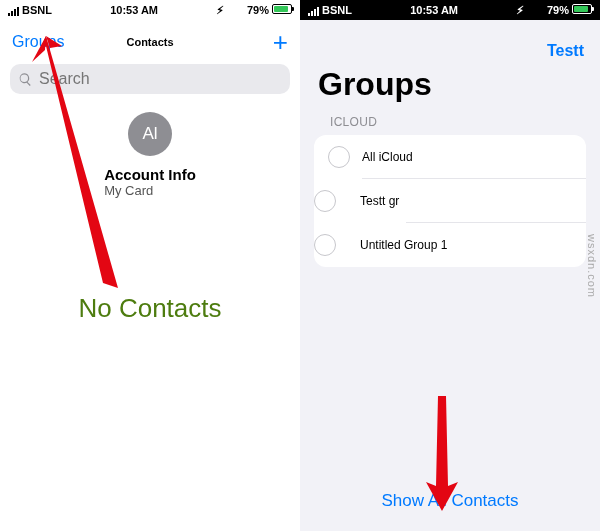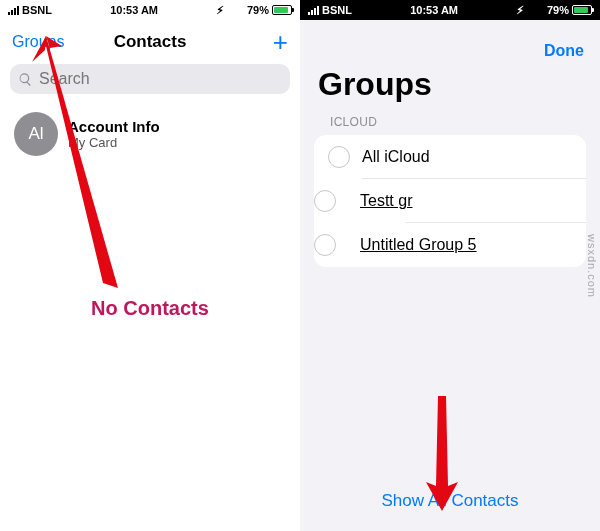--- a/index.html
+++ b/index.html
@@ -2,54 +2,54 @@
 <html><head>
   <meta charset="utf-8">
   <style>
     * { margin: 0; padding: 0; box-sizing: border-box; font-family: -apple-system, BlinkMacSystemFont, "Segoe UI", sans-serif; }
     body { display: flex; width: 600px; height: 531px; background: #fff; position: relative; }
     .pane { width: 300px; height: 531px; position: relative; }
     .pane-left { background: #fff; }
     .pane-right { background: #f2f2f7; }
     .status-bar { display: flex; align-items: center; justify-content: space-between; height: 20px; padding: 2px 8px; font-size: 11px; font-weight: 600; }
     .status-bar.dark { background: #000; color: #fff; }
-    .status-left, .status-right { display: flex; align-items: center; gap: 3px; }
+    .status-left, .status-right { display: flex; gap: 3px; }
     .signal-bars { display: inline-flex; align-items: flex-end; gap: 1px; }
     .signal-bars span { width: 2px; background: currentColor; display: inline-block; }
     .signal-bars span:nth-child(1){height:3px}.signal-bars span:nth-child(2){height:5px}.signal-bars span:nth-child(3){height:7px}.signal-bars span:nth-child(4){height:9px}
     .battery-pct { font-size: 11px; margin-left: 20px; }
     .battery-icon { display:inline-block; width: 20px; height: 10px; border:1px solid currentColor; border-radius:2px; position: relative; }
     .battery-icon::after{content:"";position:absolute;right:-3px;top:2px;width:2px;height:4px;background:currentColor;border-radius:0 1px 1px 0;}
     .battery-fill{position:absolute;left:1px;top:1px;bottom:1px;width:78%;background:#34c759;border-radius:1px;}
     .nav-bar { display: flex; align-items: center; justify-content: space-between; height: 44px; padding: 0 12px; }
     .nav-btn { color: #007aff; font-size: 16px; }
-    .nav-title { font-size: 17px; font-weight: 600; position: absolute; left:50%; transform:translateX(-50%); }
+    .nav-title { font-size: 11px; font-weight: 600; position: absolute; left:50%; transform:translateX(-50%); }
     .plus-icon { color: #007aff; font-size: 26px; font-weight: 300; line-height: 1; }
     .search-wrap { padding: 0 10px 8px; }
     .search { background:#e9e9ed; border-radius:10px; display:flex; align-items:center; padding:6px 8px; gap:6px; }
     .search svg{width:15px;height:15px;fill:#8e8e93;}
     .search input { border:none; background:transparent; font-size:16px; color:#8e8e93; flex:1; outline:none; }
-    .contact-row { display:flex; align-items:center; padding:10px 14px; gap:10px; }
+    .contact-row { display:flex; align-items:center; padding:10px 14px; gap:10px;flex-direction:column; }
     .avatar{width:44px;height:44px;border-radius:50%;background:#8e8e93;color:#fff;display:flex;align-items:center;justify-content:center;font-size:17px;font-weight:500;}
     .contact-name{font-size:15px;font-weight:600;}
     .contact-sub{font-size:13px;color:#555;}
-    .no-contacts{position:absolute;top:58%;left:50%;transform:translate(-50%,-50%);color:#be185d;font-size:20px;font-weight:700;}
+    .no-contacts{position:absolute;top:58%;left:50%;transform:translate(-50%,-50%);color:#4d7c0f;font-size:26px;font-weight:400;}
     .right-header{display:flex;justify-content:flex-end;padding:14px 16px 0;}
     .done-btn{color:#007aff;font-size:16px;font-weight:600;}
     .groups-title{font-size:32px;font-weight:700;padding:6px 18px 12px;color:#000;}
     .section-label{font-size:12px;color:#8e8e93;padding:0 30px 6px;letter-spacing:0.3px;}
     .list{background:#fff;border-radius:12px;margin:0 14px;}
     .list-item{display:flex;align-items:center;padding:11px 14px;gap:12px;}
-    .list-item + .list-item{border-top:1px solid #e5e5ea;margin-left:44px;padding-left:0;text-decoration:underline;}
+    .list-item + .list-item{border-top:1px solid #e5e5ea;margin-left:44px;padding-left:0;}
     .list-item + .list-item .radio{margin-left:-44px;margin-right:12px;}
     .radio{width:22px;height:22px;border:1.5px solid #c7c7cc;border-radius:50%;flex-shrink:0;}
     .list-item + .list-item{border-top:none;position:relative;}
     .list-item:not(:last-child)::after{content:"";position:absolute;left:48px;right:0;bottom:0;height:1px;background:#e5e5ea;}
     .list-item{position:relative;}
-    .item-label{font-size:16px;color:#000;}
+    .item-label{font-size:12px;color:#000;}
     .show-all{position:absolute;bottom:20px;left:50%;transform:translateX(-50%);color:#007aff;font-size:17px;}
     .arrow-left{position:absolute;top:28px;left:28px;z-index:10;}
     .arrow-right{position:absolute;bottom:15px;left:412px;z-index:10;}
     .watermark{position:absolute;right:2px;top:50%;transform:translateY(-50%) rotate(0deg);writing-mode:vertical-rl;font-size:11px;color:#aaa;letter-spacing:1px;}
     .right-sheet{background:#f2f2f7;border-radius:12px 12px 0 0;margin-top:8px;height:500px;}
   </style>
 </head>
 <body>
 
 <div class="pane pane-left">
@@ -126,36 +126,36 @@
       <span>⚡︎</span>
       <span class="battery-pct">79%</span>
       <span class="battery-icon">
           <span class="battery-fill"></span>
         </span>
     </div>
   </div>
 
   <div class="right-sheet">
     <div class="right-header">
-      <span class="done-btn">Done</span>
+      <span class="done-btn">Testt</span>
     </div>
     <div class="groups-title">Groups</div>
     <div class="section-label">ICLOUD</div>
     <div class="list">
       <div class="list-item">
         <span class="radio"></span>
         <span class="item-label">All iCloud</span>
       </div>
       <div class="list-item">
         <span class="radio"></span>
         <span class="item-label">Testt gr</span>
       </div>
       <div class="list-item">
         <span class="radio"></span>
-        <span class="item-label">Untitled Group 5</span>
+        <span class="item-label">Untitled Group 1</span>
       </div>
     </div>
     <div class="show-all">Show All Contacts</div>
   </div>
 </div>
 
 <svg class="arrow-right" width="60" height="130" viewBox="0 0 60 130">
   <path d="M30 125 L14 96 L24 100 L26 10 L34 10 L36 100 L46 96 Z" fill="#e30613"></path>
 </svg>
 

